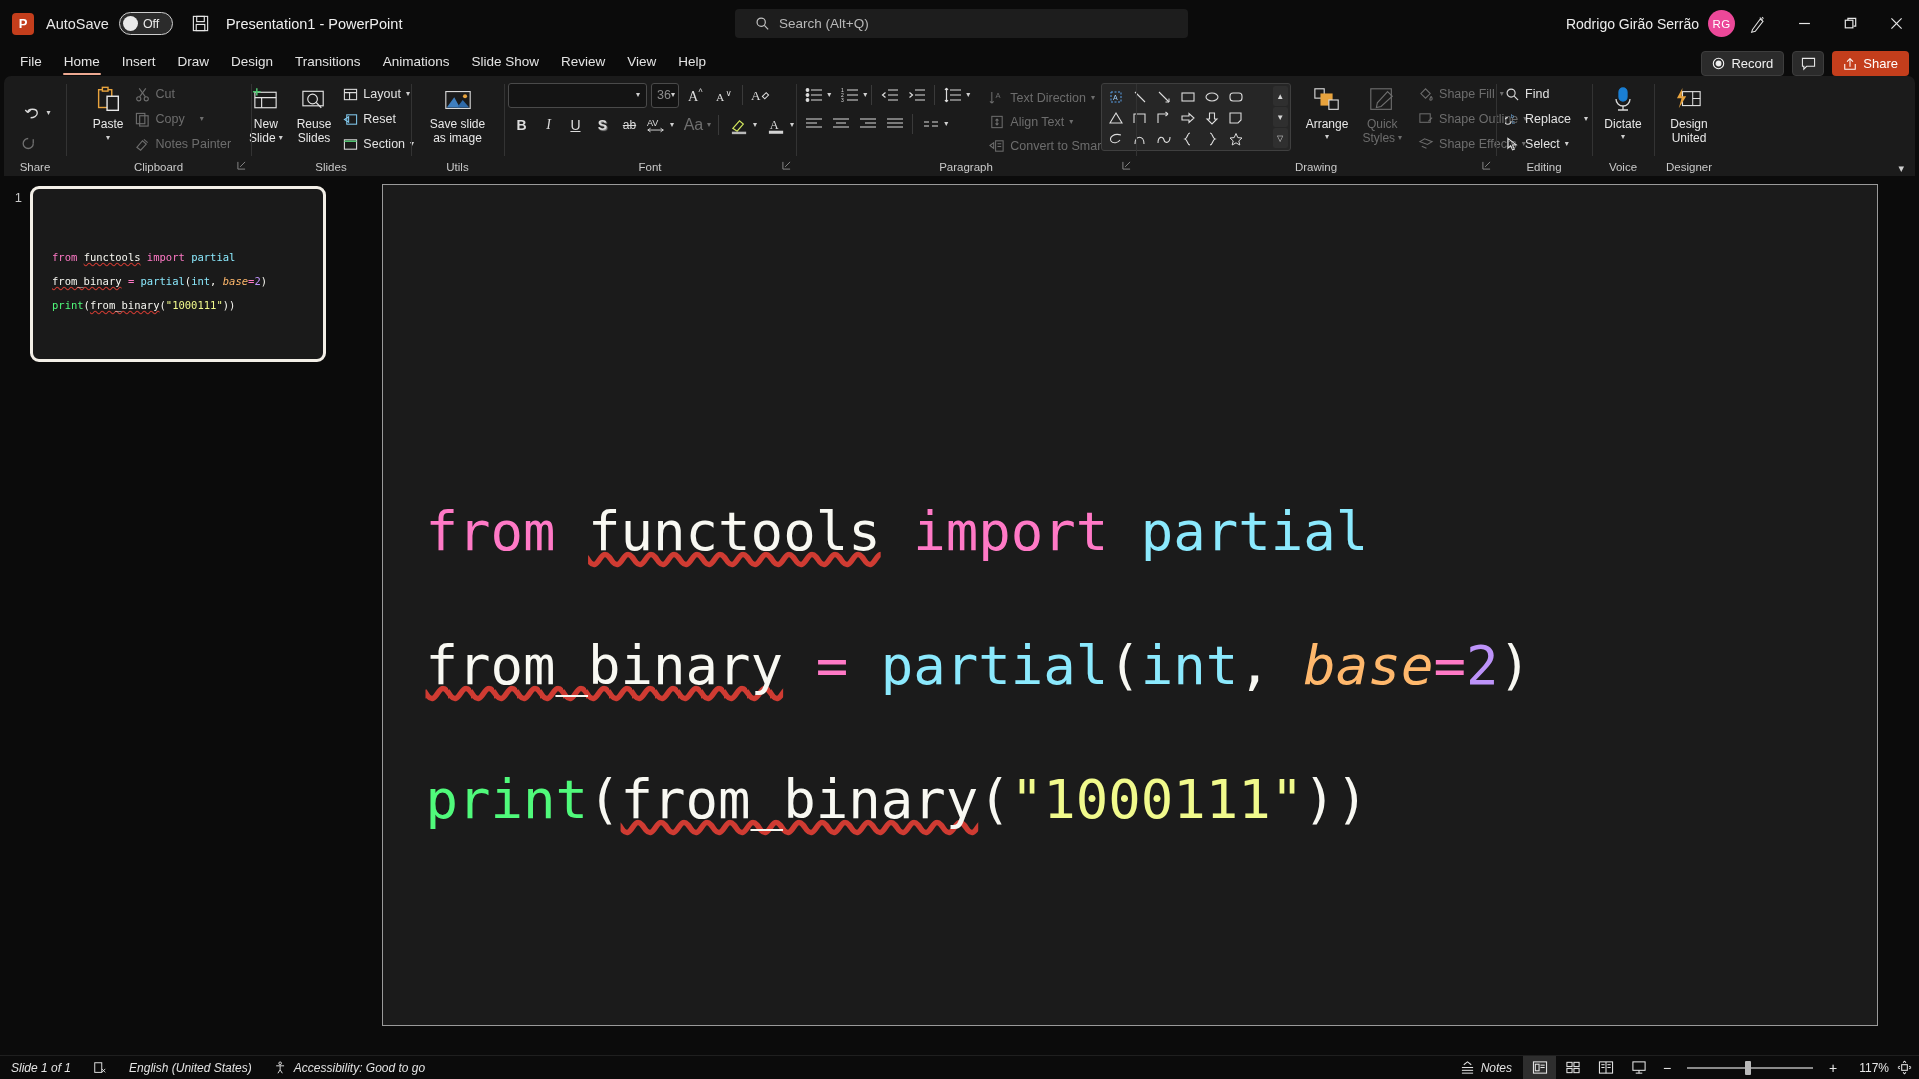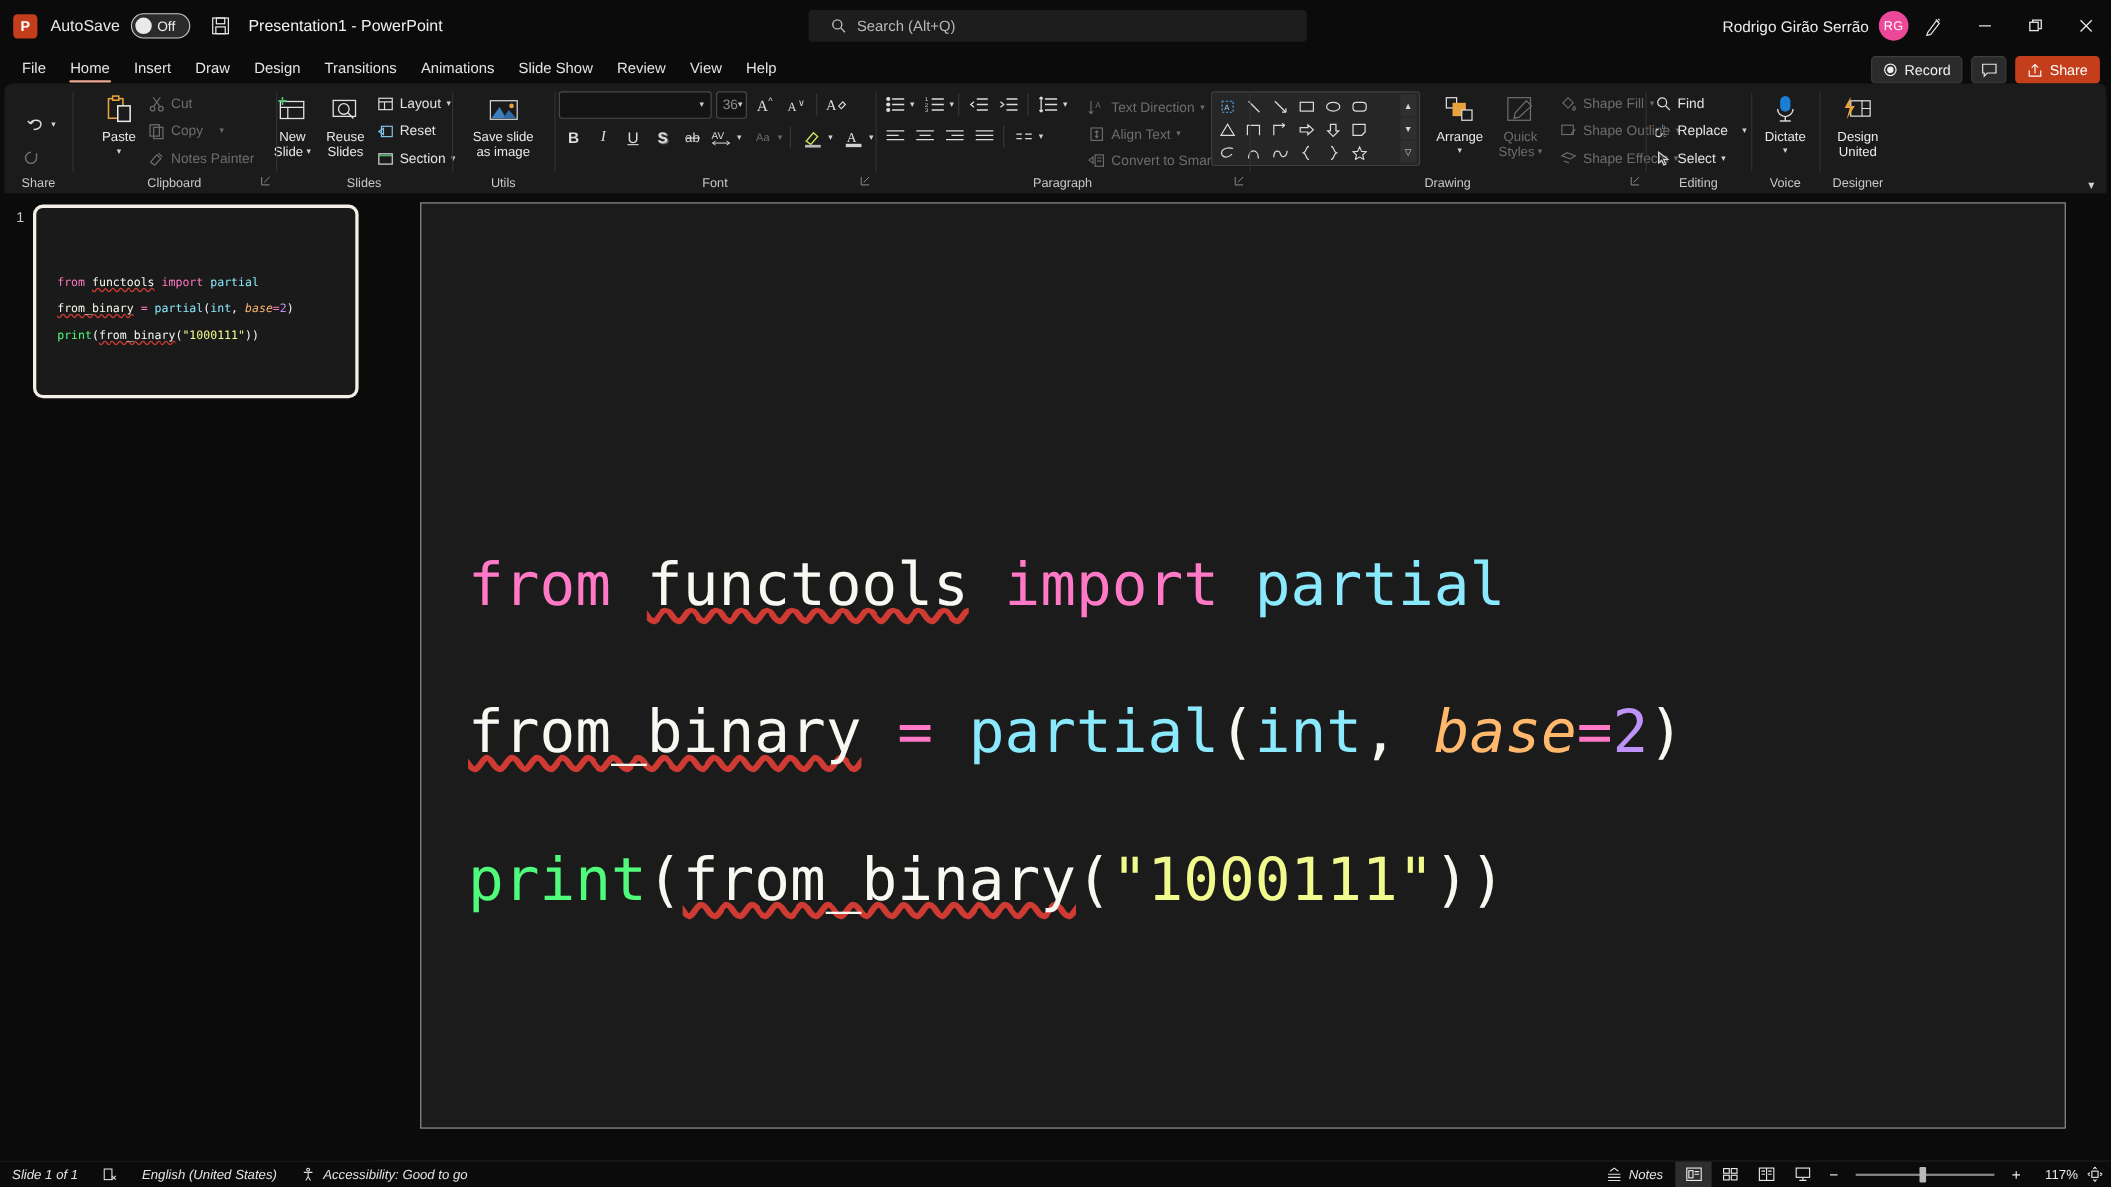--- a/index.html
+++ b/index.html
@@ -495,21 +495,21 @@
         <div class="rowflex">
           <div class="iconbtn">
             <svg width="20" height="19" viewBox="0 0 22 20" fill="#dcdcdc">
                 <text x="1" y="11" font-size="10">AV</text>
                 <path d="M2 15 h17 M2 15 l3-2 M2 15 l3 2 M19 15 l-3-2 M19 15 l-3 2" stroke="#dcdcdc" stroke-width="1" fill="none"></path>
               </svg>
           </div>
           <span class="chev">▾</span>
         </div>
         <div class="rowflex" style="margin-left:6px">
-          <div class="iconbtn dis" style="font-size:10px">Aa</div>
+          <div class="iconbtn dis" style="font-size:16px">Aa</div>
           <span class="chev dis">▾</span>
         </div>
         <div class="vsep" style="margin:0 7px"></div>
         <div class="rowflex">
           <div class="iconbtn">
             <svg width="19" height="19" viewBox="0 0 20 20" fill="none">
                 <path d="M3 13 L10 5 L14 8.5 L7.5 16 Z" stroke="#cfe35c" stroke-width="1.3"></path>
                 <rect x="2" y="16.5" width="15" height="2.6" fill="#b9b9b9"></rect>
               </svg>
           </div>

